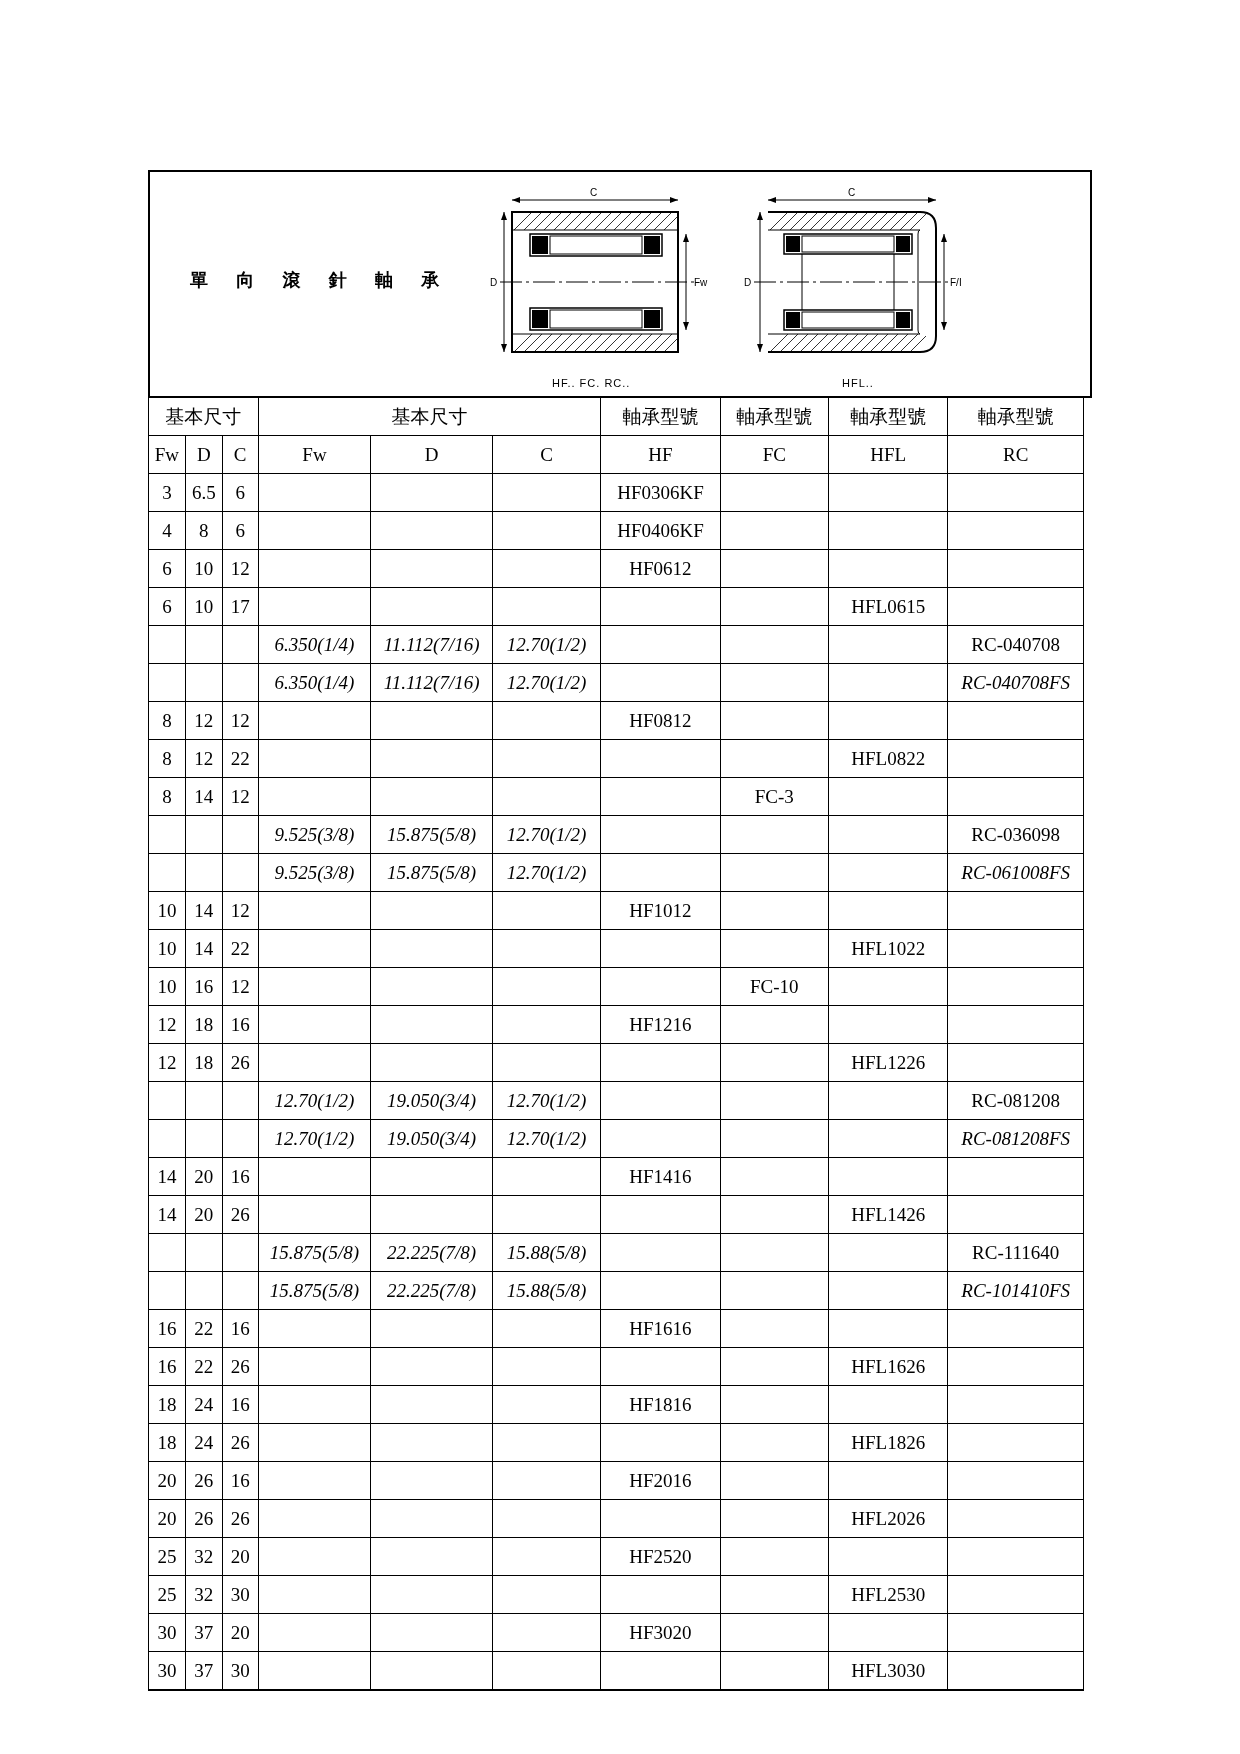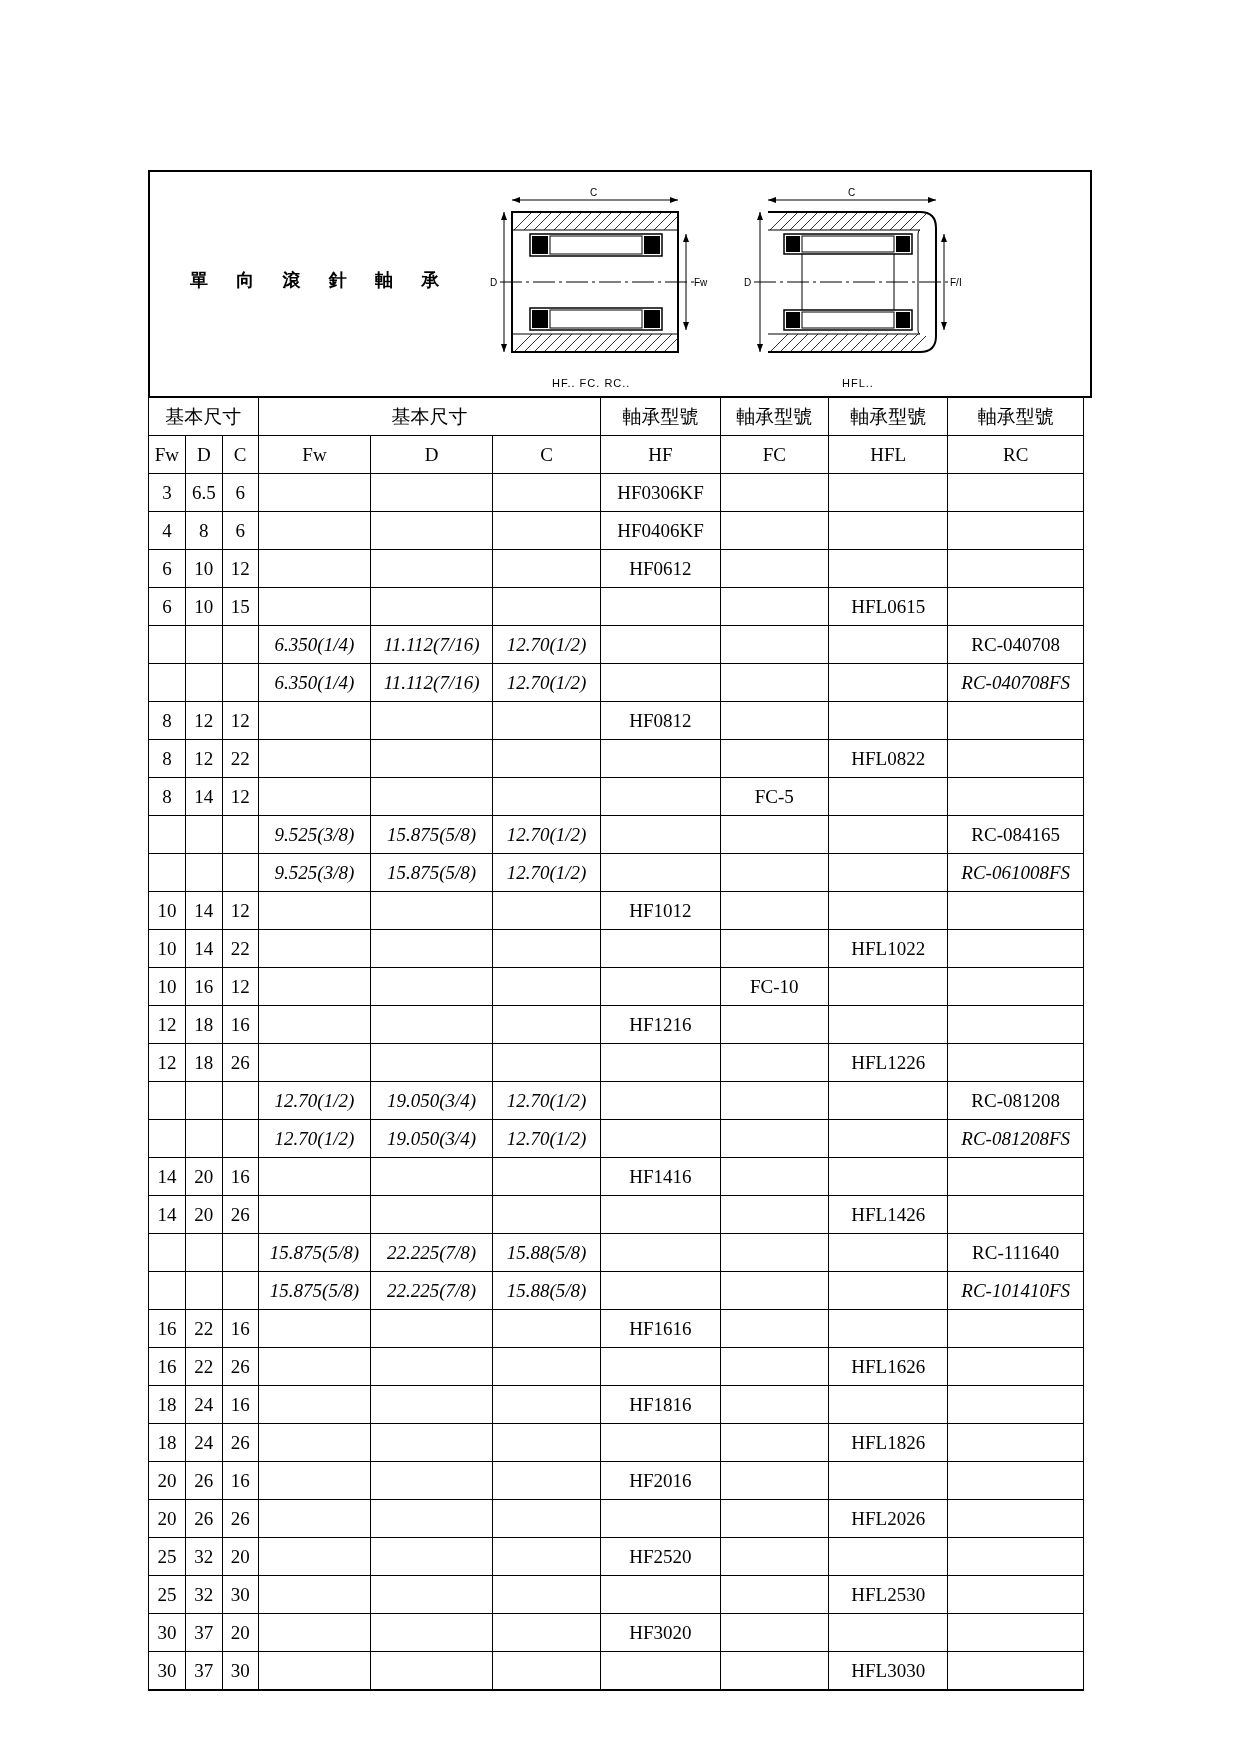--- a/index.html
+++ b/index.html
@@ -289,21 +289,21 @@
           <td class=""></td>
           <td class=""></td>
           <td class="">HF0612</td>
           <td class=""></td>
           <td class=""></td>
           <td class="thick-right"></td>
         </tr>
         <tr>
           <td class="thick-left">6</td>
           <td class="">10</td>
-          <td class="">15</td>
+          <td class="">17</td>
           <td class=""></td>
           <td class=""></td>
           <td class=""></td>
           <td class=""></td>
           <td class=""></td>
           <td class="">HFL0615</td>
           <td class="thick-right"></td>
         </tr>
         <tr>
           <td class="thick-left"></td>
@@ -354,35 +354,35 @@
           <td class="thick-right"></td>
         </tr>
         <tr>
           <td class="thick-left">8</td>
           <td class="">14</td>
           <td class="">12</td>
           <td class=""></td>
           <td class=""></td>
           <td class=""></td>
           <td class=""></td>
-          <td class="">FC-5</td>
+          <td class="">FC-3</td>
           <td class=""></td>
           <td class="thick-right"></td>
         </tr>
         <tr>
           <td class="thick-left"></td>
           <td class=""></td>
           <td class=""></td>
           <td class=" small">9.525(3/8)</td>
           <td class=" small">15.875(5/8)</td>
           <td class=" small">12.70(1/2)</td>
           <td class=""></td>
           <td class=""></td>
           <td class=""></td>
-          <td class="thick-right">RC-084165</td>
+          <td class="thick-right">RC-036098</td>
         </tr>
         <tr>
           <td class="thick-left"></td>
           <td class=""></td>
           <td class=""></td>
           <td class=" small">9.525(3/8)</td>
           <td class=" small">15.875(5/8)</td>
           <td class=" small">12.70(1/2)</td>
           <td class=""></td>
           <td class=""></td>

